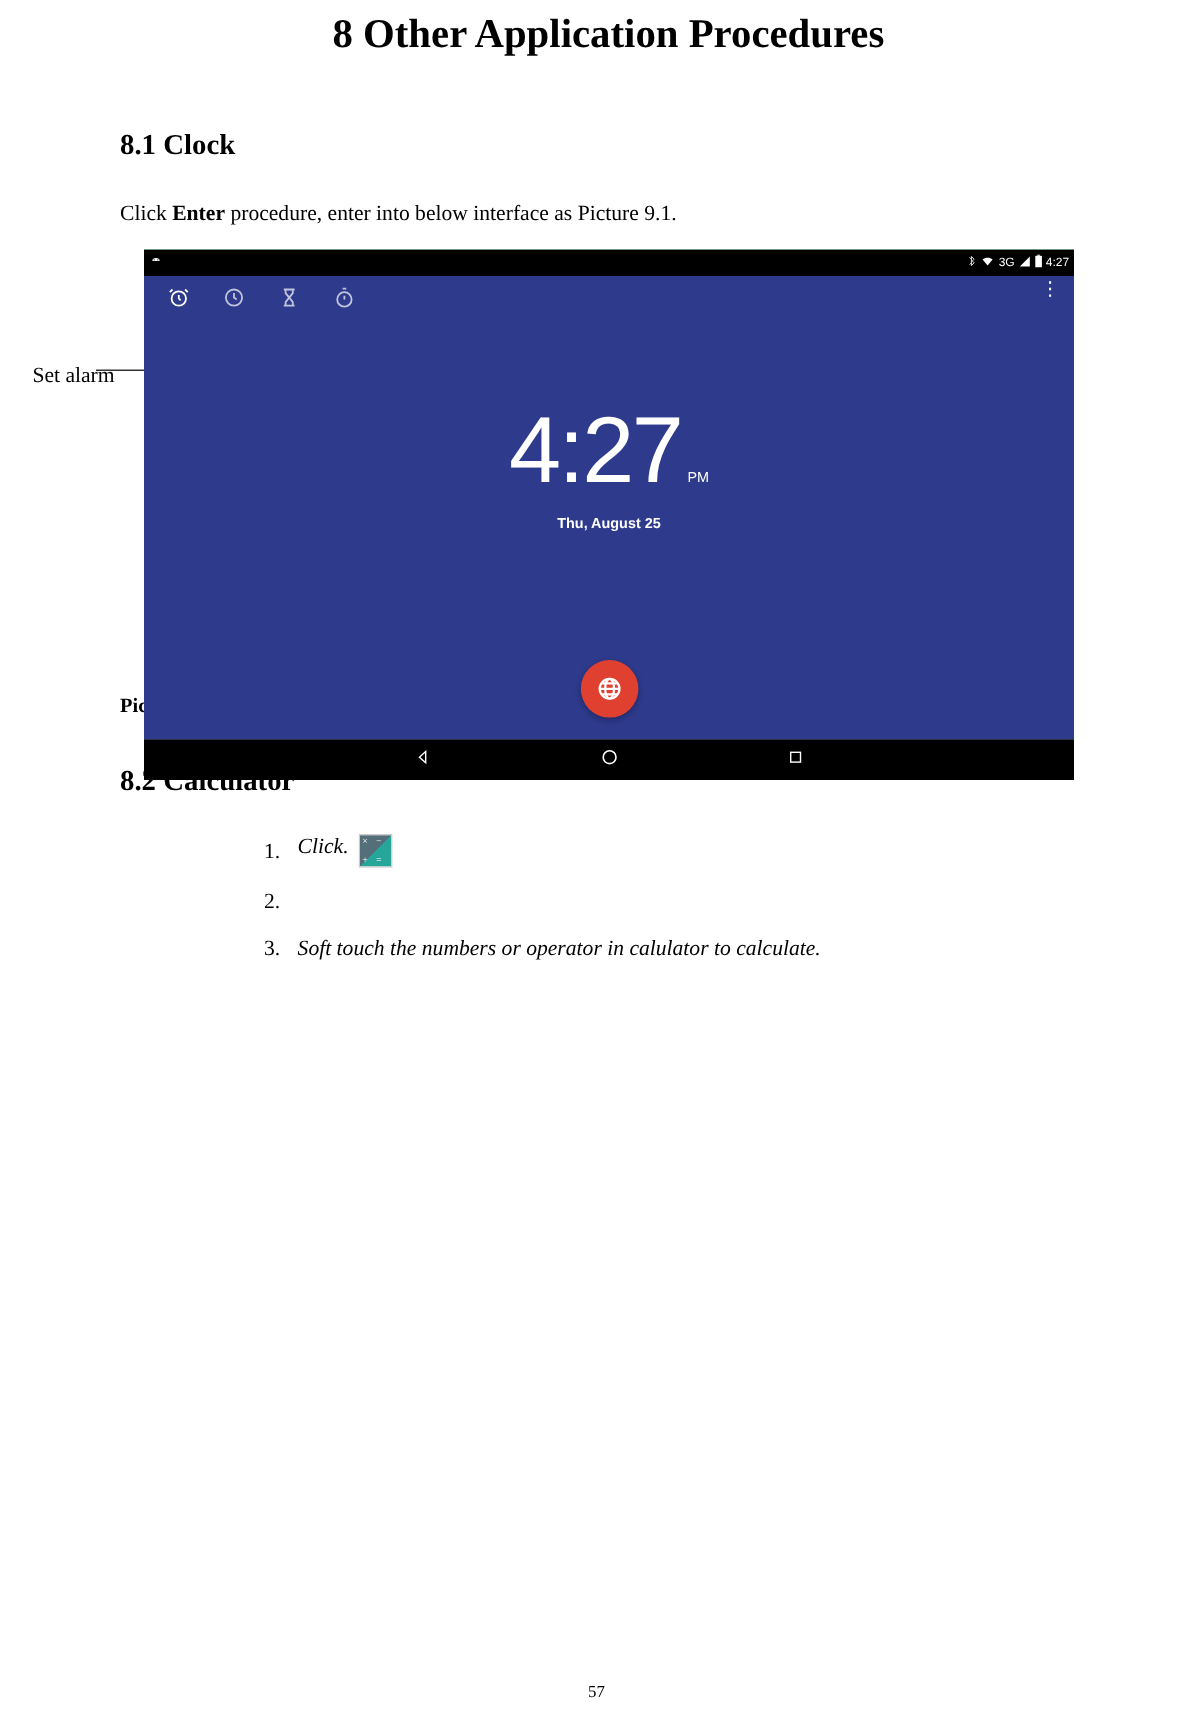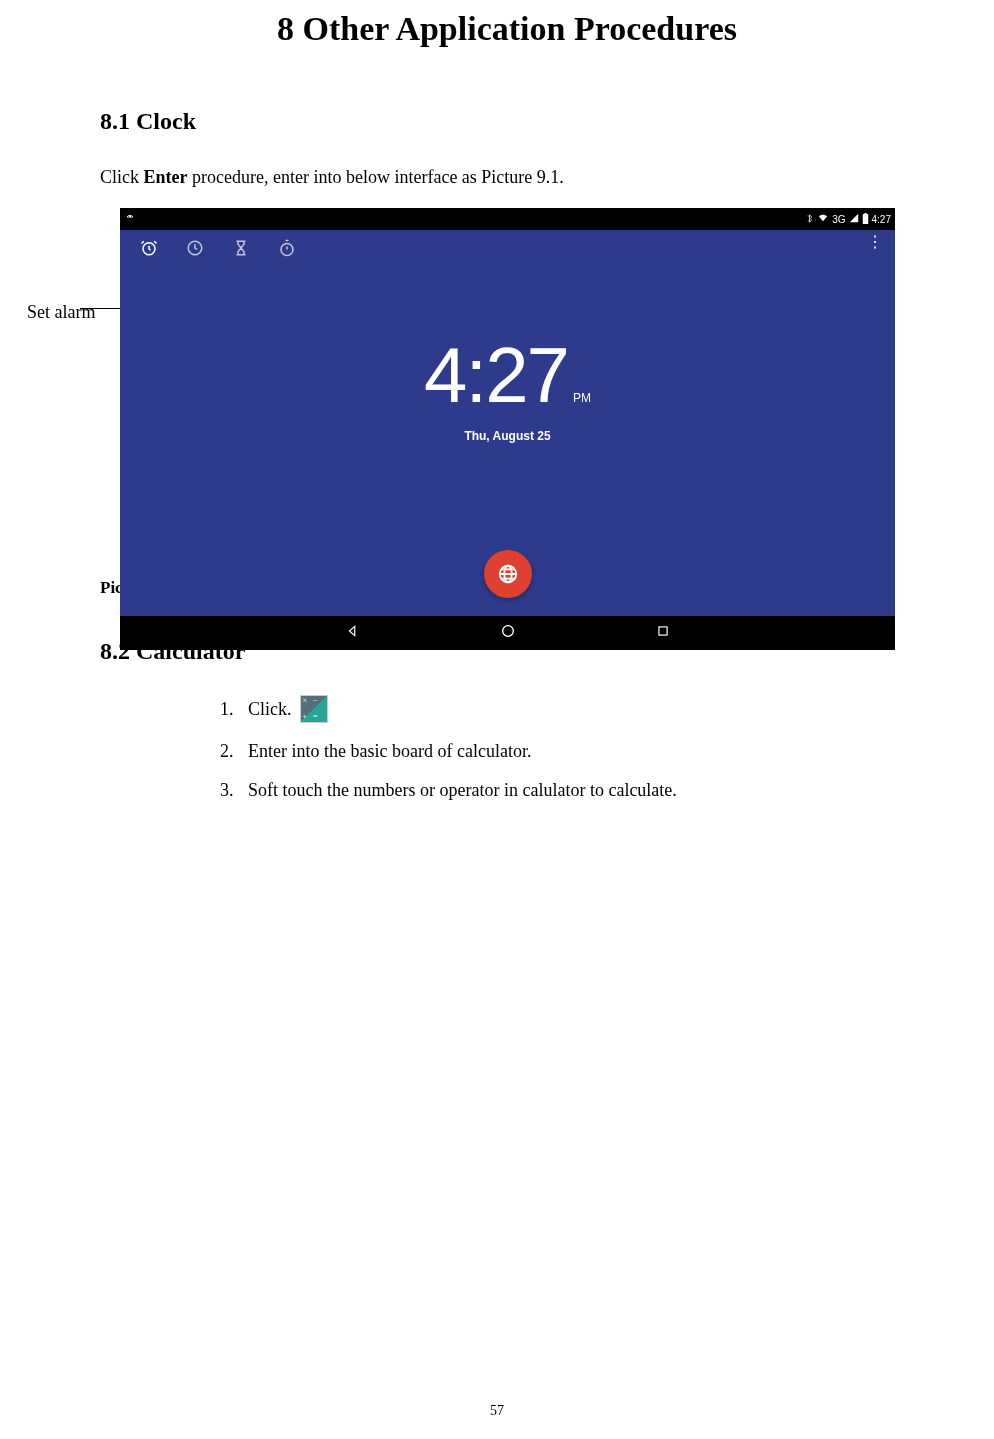--- a/index.html
+++ b/index.html
@@ -171,21 +171,22 @@
       display: flex;
       margin-bottom: 18px;
       font-size: 18px;
       align-items: center;
     }
     .list-number {
       min-width: 28px;
     }
     .list-text {
       display: flex;
-      align-items: center;
+      align-items: flex-start;
+      font-style: italic;
     }
     .calc-icon {
       display: inline-block;
       width: 28px;
       height: 28px;
       margin-left: 8px;
       background: linear-gradient(135deg, #546e7a 50%, #26a69a 50%);
       border: 1px solid #ccc;
       position: relative;
     }
@@ -329,21 +330,20 @@
   <div class="list-container">
     <div class="list-item">
       <span class="list-number">1.</span>
       <span class="list-text">
         <span>Click.</span>
         <span class="calc-icon"></span>
       </span>
     </div>
     <div class="list-item">
       <span class="list-number">2.</span>
-      <span class="list-text">Enter into the basic board of calculator.</span>
     </div>
     <div class="list-item">
       <span class="list-number">3.</span>
       <span class="list-text">Soft touch the numbers or operator in calulator to calculate.</span>
     </div>
   </div>
 </div>
 
 <div class="page-number">57</div>
 

